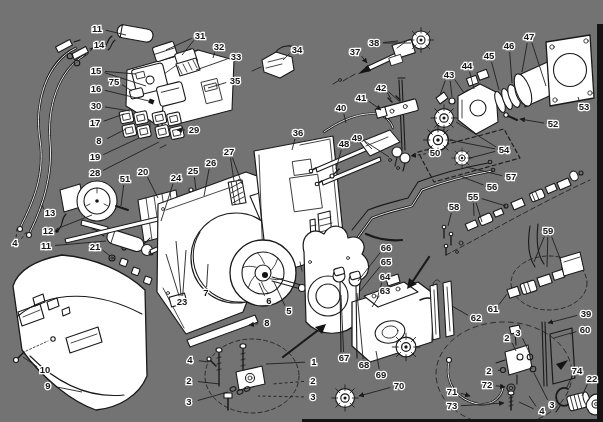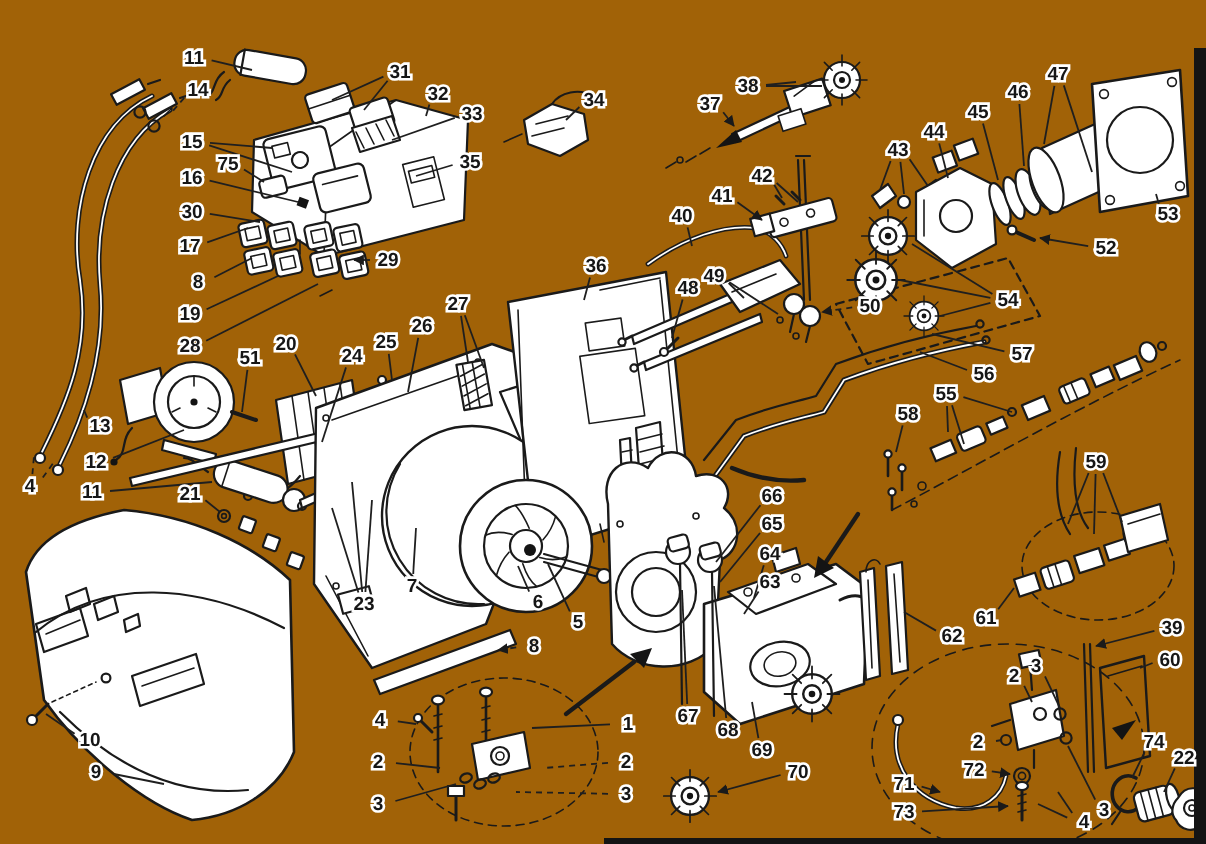--- a/index.html
+++ b/index.html
@@ -1,16 +1,16 @@
 <!DOCTYPE html>
 <html><head>
 <meta charset="utf-8">
 <style>
   html,body{margin:0;padding:0;background:#ffffff;}
-  #page{position:relative;width:603px;height:422px;background:#a16207;overflow:hidden;
+  #page{position:relative;width:603px;height:422px;background:#737373;overflow:hidden;
         font-family:"Liberation Sans",sans-serif;}
   svg{position:absolute;left:0;top:0;}
   
   .s{stroke:#1a1a1a;fill:none;stroke-width:1.1;stroke-linecap:round;stroke-linejoin:round;}
   .f{fill:#ffffff;}
   .h{stroke-width:.8;}
   .t2{stroke-width:2;}
   .t25{stroke-width:2.5;}
   .w{stroke:#ffffff;fill:none;stroke-width:.9;stroke-linecap:round;}
   .dsh{stroke-dasharray:4 3;}

